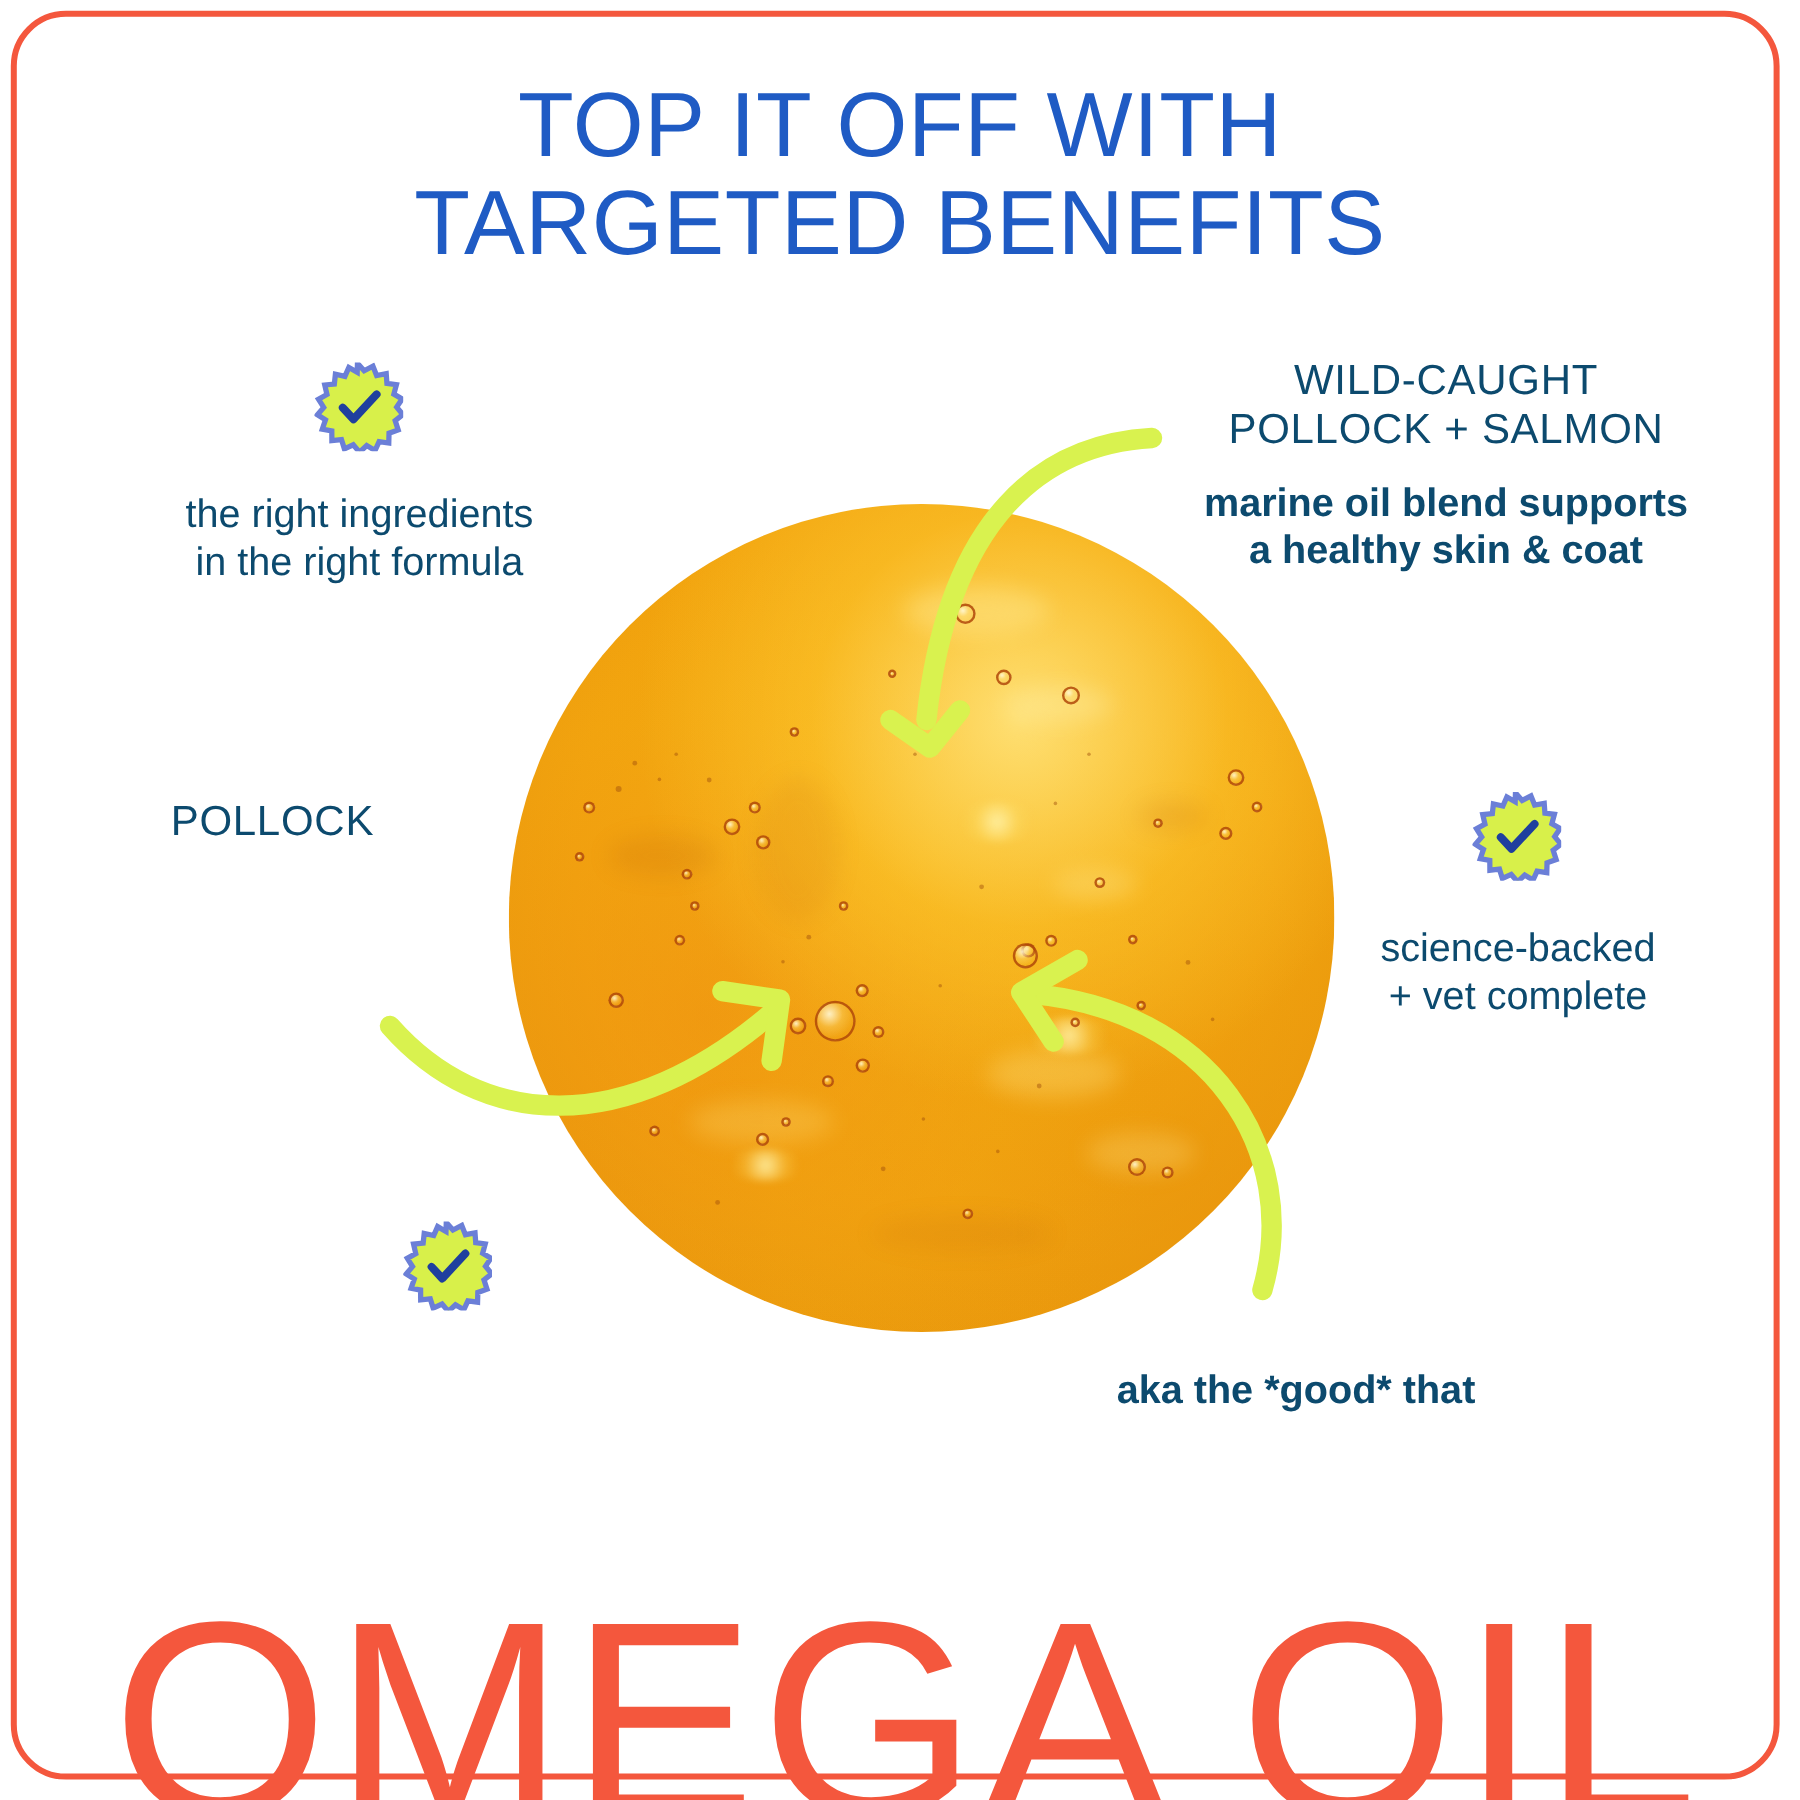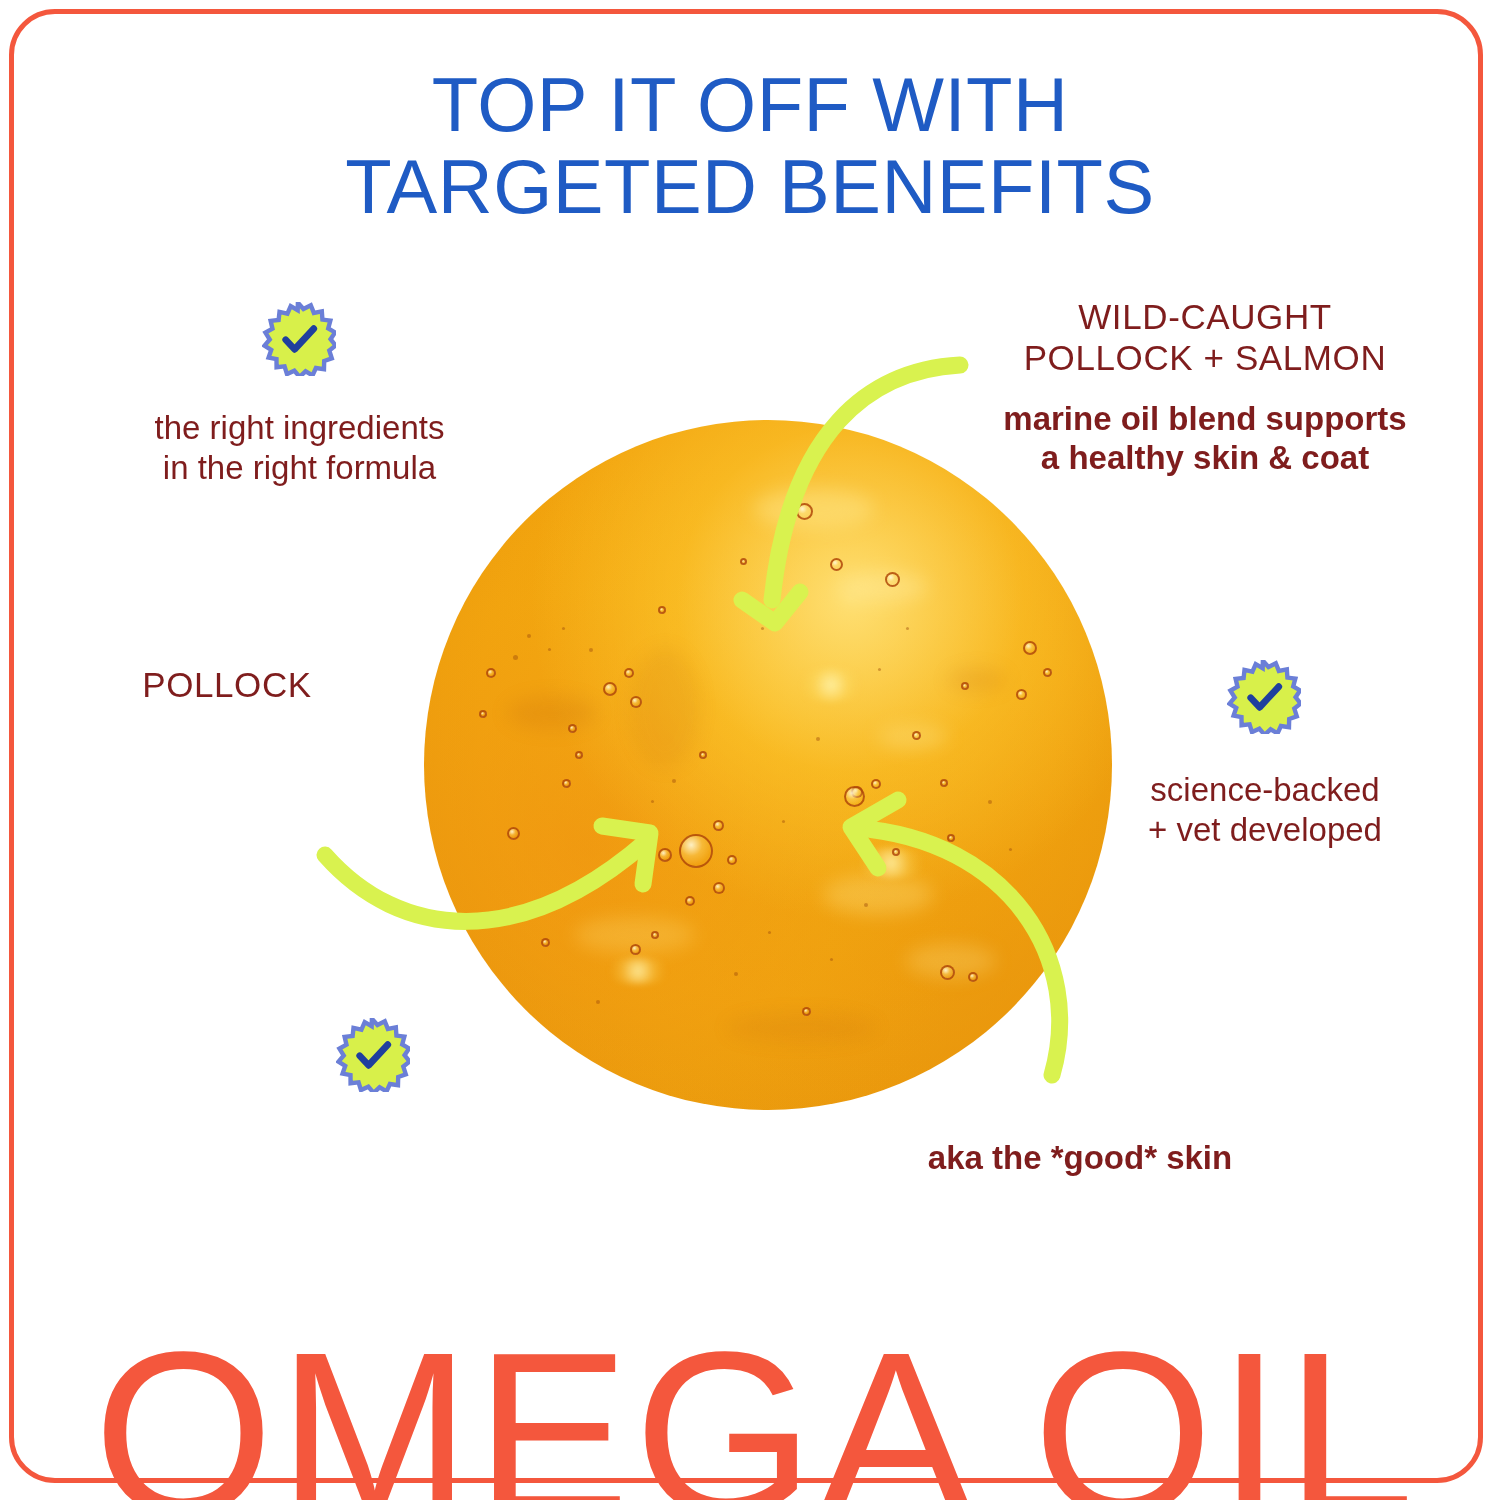--- a/index.html
+++ b/index.html
@@ -91,21 +91,21 @@
   }
 
   
   .badge {
     position: absolute;
     width: 74px; height: 74px;
   }
   .badge svg { display: block; }
 
   
-  .callout { position: absolute; text-align: center; color: #7f1d1d; }
+  .callout { position: absolute; text-align: center; color: #0c4a6e; }
   .callout .ttl {
     font-size: 35px;
     line-height: 1.18;
     letter-spacing: 0.6px;
     font-weight: 400;
     white-space: pre-line;
   }
   .callout .sub {
     font-size: 33px;
     line-height: 1.20;
@@ -273,24 +273,24 @@
 a healthy skin &amp; coat</div>
   </div>
 
   <div class="callout" style="left:52px; top:664px; width:350px;">
     <div class="ttl">POLLOCK</div>
     <div class="gap"></div>
   </div>
 
   <div class="callout" style="left:1090px; top:770px; width:350px;">
     <div class="sub only">science-backed
-+ vet developed</div>
++ vet complete</div>
   </div>
 
 
   <div class="callout" style="left:855px; top:1118px; width:450px;">
     <div class="gap"></div>
-    <div class="sub">aka the *good* skin</div>
+    <div class="sub">aka the *good* that</div>
   </div>
 
   <div id="wordmark">OMEGA OIL</div>
 
 </div>
 
 </body></html>

